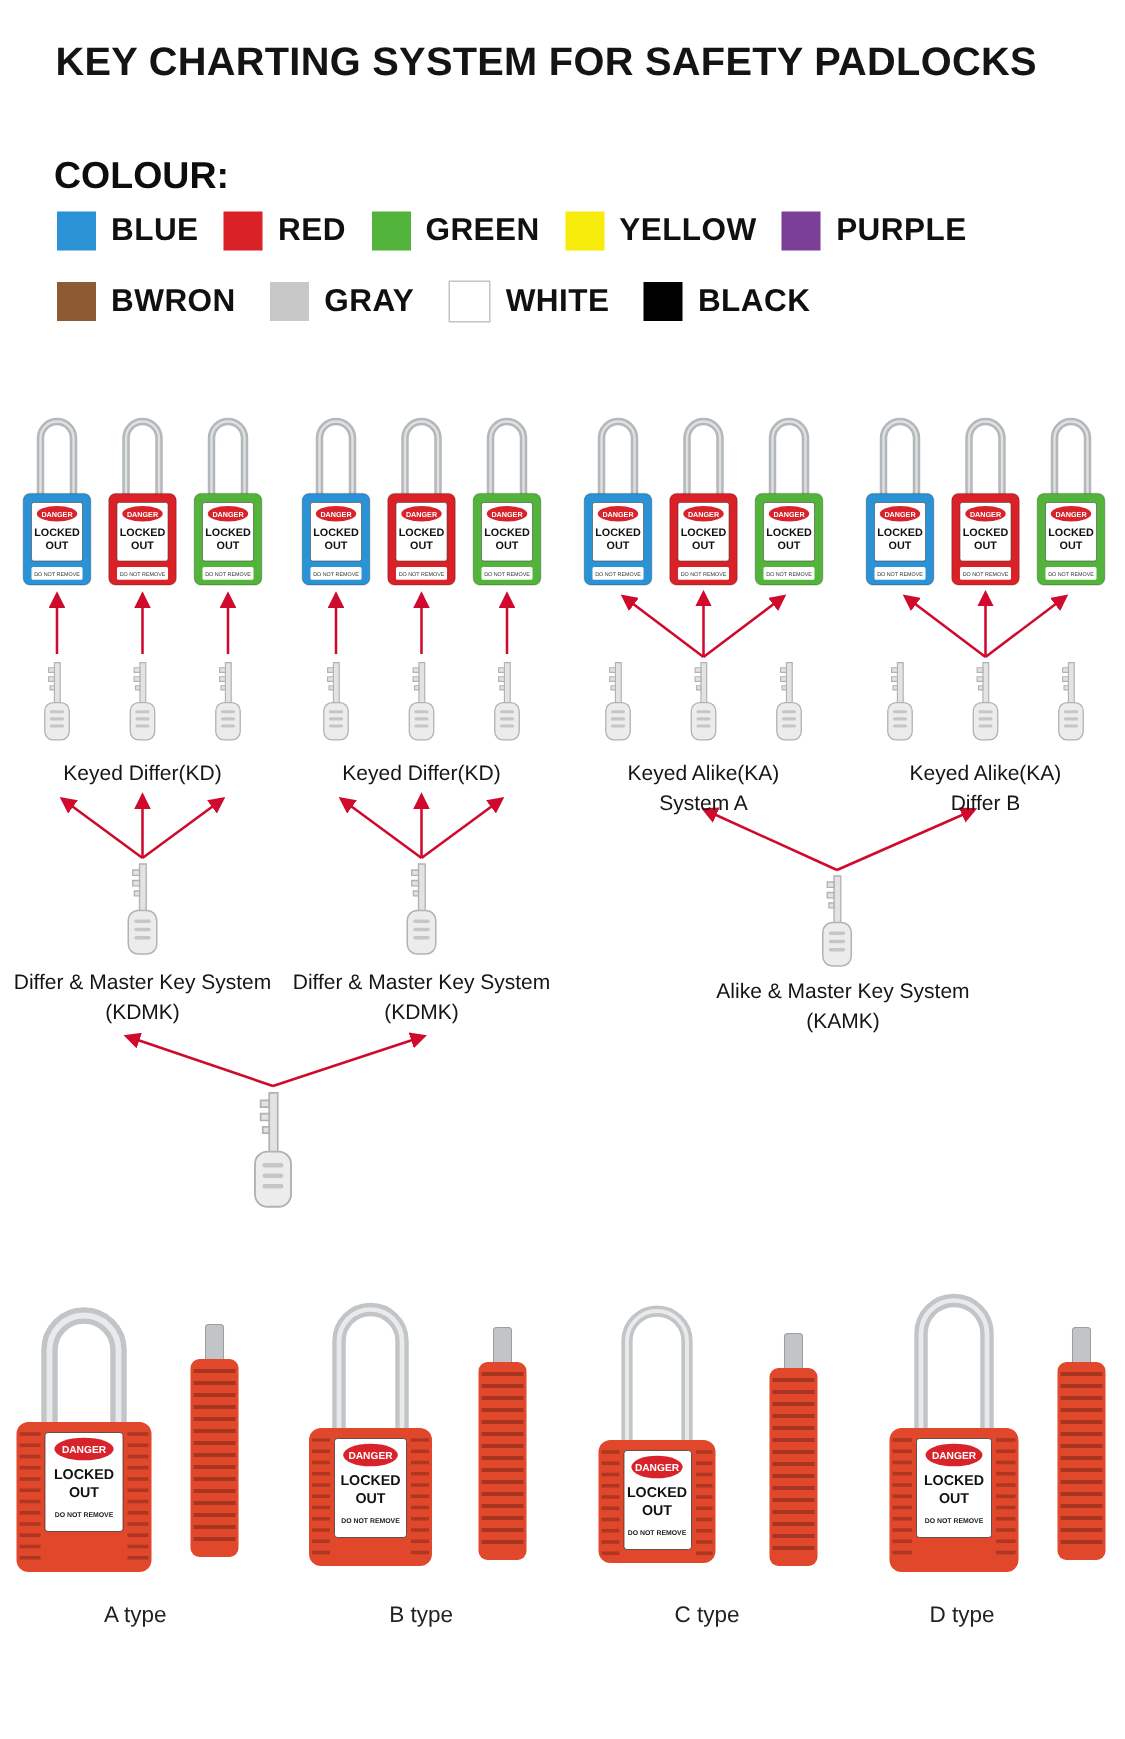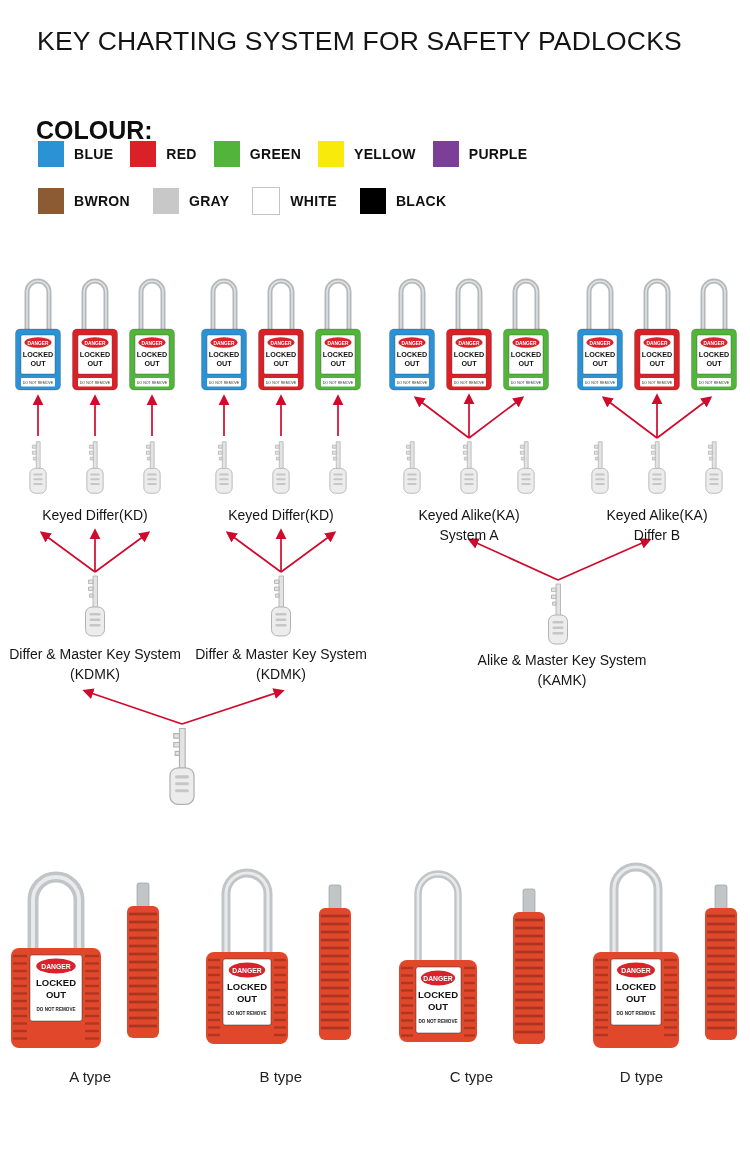--- a/index.html
+++ b/index.html
@@ -1,26 +1,26 @@
 <!DOCTYPE html>
 <html style="--arrow: #cf0a2c;"><head>
 <meta charset="utf-8">
 <style>
   html,body{margin:0;padding:0;background:#fff}
   .page{position:relative;width:750px;height:1159px;background:#fff;overflow:hidden;
         font-family:"Liberation Sans",sans-serif;color:#111}
-  .title{position:absolute;left:37px;top:26px;margin:0;font-size:26.5px;font-weight:normal;
+  .title{position:absolute;left:37px;top:26px;margin:0;font-size:26.5px;font-weight:bold;
          color:#141414;letter-spacing:.2px;white-space:nowrap}
-  .colour-head{position:absolute;left:36px;top:116px;font-size:25px;font-weight:bold;color:#0d0d0d}
+  .colour-head{position:absolute;left:36px;top:103px;font-size:25px;font-weight:bold;color:#0d0d0d}
   .swatch-row{position:absolute;display:flex;align-items:center}
   #swrow1{left:38px;top:141px;gap:17px}
   #swrow2{left:38px;top:187px;gap:23px}
   .sw-item{display:flex;align-items:center;gap:10px}
   .sw{width:26px;height:26px;display:inline-block}
-  .sw-label{font-size:14px;font-weight:bold;color:#101010;letter-spacing:.3px;white-space:nowrap}
+  .sw-label{font-size:21px;font-weight:bold;color:#101010;letter-spacing:.3px;white-space:nowrap}
   .lock-group{position:absolute;top:272px;display:flex;gap:9px}
   .key{position:absolute}
   .overlay{position:absolute;left:0;top:0;pointer-events:none}
   .al line{stroke:var(--arrow,#cf0a2c);stroke-width:1.7;marker-end:url(#ah)}
   .ah{fill:var(--arrow,#cf0a2c)}
   .lbl{position:absolute;text-align:center;font-size:14px;color:#151515;line-height:20px;white-space:nowrap}
   .type-label{position:absolute;width:110px;text-align:right;font-size:15px;color:#222;top:1068px}
   .abs{position:absolute}
   svg text{font-family:"Liberation Sans",sans-serif}
 </style>

